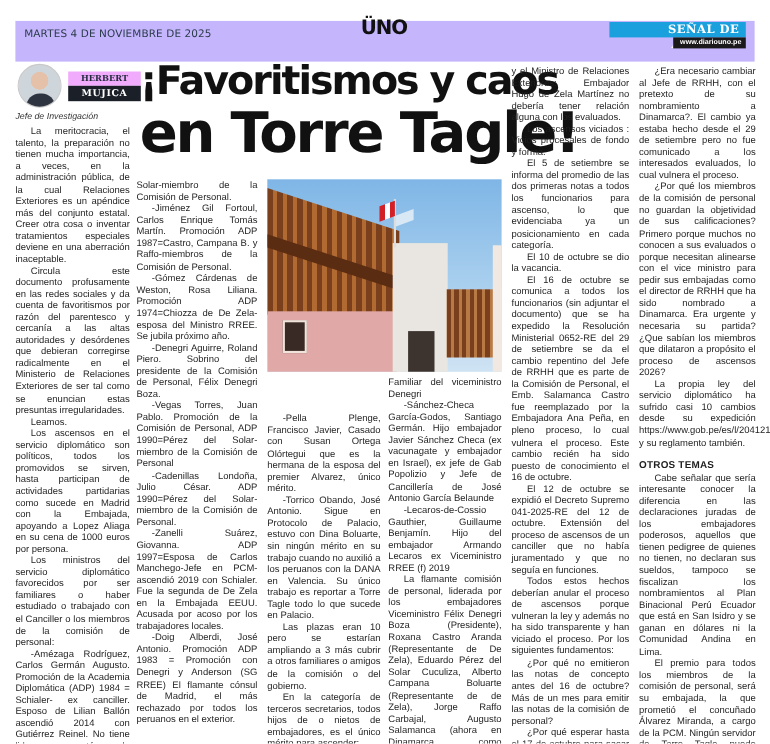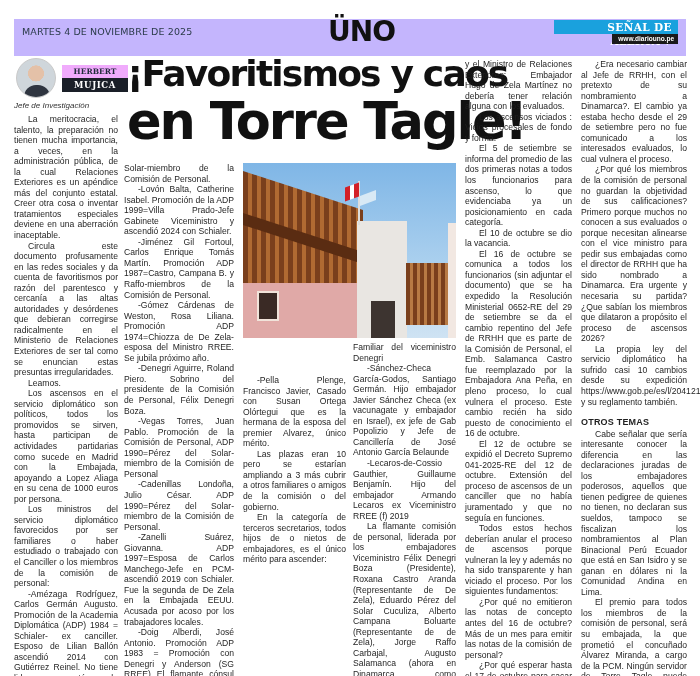--- a/index.html
+++ b/index.html
@@ -9,21 +9,21 @@
   .topbar {
     position: absolute; left: 14px; top: 19px; width: 672px; height: 37px;
     background: #c4b5fd;
   }
   .date {
     position: absolute; left: 8px; top: 7px;
     font-family: "DejaVu Sans", sans-serif; font-size: 9.5px; color: #2b3b4a; letter-spacing: 0.1px;
   }
   .logo {
     position: absolute; left: 314px; top: -4px;
-    font-family: "DejaVu Sans", sans-serif; font-weight: bold; font-size: 28px; letter-spacing: -1px;
+    font-family: "DejaVu Sans", sans-serif; font-weight: bold; font-size: 18px; letter-spacing: -1px;
     color: #111;
   }
   .section-tag {
     position: absolute; right: 8px; top: 1px; height: 14px; width: 124px;
     background: #1aa1dd; color: #fff; font-family: "DejaVu Serif", serif; font-weight: bold;
     font-size: 10.5px; text-align: right; padding-right: 6px; line-height: 14px; letter-spacing: 0.4px;
   }
   .site-tag {
     position: absolute; right: 8px; top: 15px; height: 10px; width: 66px;
     background: #1a1a1a; color: #fff; font-size: 6.5px; font-weight: bold; text-align: right;
@@ -164,32 +164,32 @@
   <p>Circula este documento profusamente en las redes sociales y da cuenta de favoritismos por razón del parentesco y cercanía a las altas autoridades y desórdenes que debieran corregirse radicalmente en el Ministerio de Relaciones Exteriores de ser tal como se enuncian estas presuntas irregularidades.</p>
   <p>Leamos.</p>
   <p>Los ascensos en el servicio diplomático son políticos, todos los promovidos se sirven, hasta participan de actividades partidarias como sucede en Madrid con la Embajada, apoyando a Lopez Aliaga en su cena de 1000 euros por persona.</p>
   <p>Los ministros del servicio diplomático favorecidos por ser familiares o haber estudiado o trabajado con el Canciller o los miembros de la comisión de personal:</p>
   <p>-Amézaga Rodríguez, Carlos Germán Augusto. Promoción de la Academia Diplomática (ADP) 1984 = Schialer- ex canciller. Esposo de Lilian Ballón ascendió 2014 con Gutiérrez Reinel. No tiene liderazgo y está en la Comisión de la RAE para hacerlo notar.</p>
 
 </div>
 
 <div class="col c2">
   <p class="noind">Solar-miembro de la Comisión de Personal.</p>
-  <p>-Lovón Balta, Catherine Isabel. Promoción de la ADP 1999=Villa Prado-Jefe Gabinete Viceministro y ascendió 2024 con Schialer.</p>
   <p>-Jiménez Gil Fortoul, Carlos Enrique Tomás Martín. Promoción ADP 1987=Castro, Campana B. y Raffo-miembros de la Comisión de Personal.</p>
   <p>-Gómez Cárdenas de Weston, Rosa Liliana. Promoción ADP 1974=Chiozza de De Zela-esposa del Ministro RREE. Se jubila próximo año.</p>
   <p>-Denegri Aguirre, Roland Piero. Sobrino del presidente de la Comisión de Personal, Félix Denegri Boza.</p>
   <p>-Vegas Torres, Juan Pablo. Promoción de la Comisión de Personal, ADP 1990=Pérez del Solar-miembro de la Comisión de Personal</p>
   <p>-Cadenillas Londoña, Julio César. ADP 1990=Pérez del Solar-miembro de la Comisión de Personal.</p>
   <p>-Zanelli Suárez, Giovanna. ADP 1997=Esposa de Carlos Manchego-Jefe en PCM-ascendió 2019 con Schialer. Fue la segunda de De Zela en la Embajada EEUU. Acusada por acoso por los trabajadores locales.</p>
   <p>-Doig Alberdi, José Antonio. Promoción ADP 1983 = Promoción con Denegri y Anderson (SG RREE) El flamante cónsul de Madrid, el más rechazado por todos los peruanos en el exterior.</p>
 </div>
 
 <div class="col c3">
   <p>-Pella Plenge, Francisco Javier, Casado con Susan Ortega Olórtegui que es la hermana de la esposa del premier Alvarez, único mérito.</p>
+  <p>-Torrico Obando, José Antonio. Sigue en Protocolo de Palacio, estuvo con Dina Boluarte, sin ningún mérito en su trabajo cuando no auxilió a los peruanos con la DANA en Valencia. Su único trabajo es reportar a Torre Tagle todo lo que sucede en Palacio.</p>
   <p>Las plazas eran 10 pero se estarían ampliando a 3 más cubrir a otros familiares o amigos de la comisión o del gobierno.</p>
   <p>En la categoría de terceros secretarios, todos hijos de o nietos de embajadores, es el único mérito para ascender:</p>
 
 </div>
 
 <div class="col c4">
   <p class="noind">Familiar del viceministro Denegri</p>
   <p>-Sánchez-Checa García-Godos, Santiago Germán. Hijo embajador Javier Sánchez Checa (ex vacunagate y embajador en Israel), ex jefe de Gab Popolizio y Jefe de Cancillería de José Antonio García Belaunde</p>
   <p>-Lecaros-de-Cossio Gauthier, Guillaume Benjamín. Hijo del embajador Armando Lecaros ex Viceministro RREE (f) 2019</p>
   <p>La flamante comisión de personal, liderada por los embajadores Viceministro Félix Denegri Boza (Presidente), Roxana Castro Aranda (Representante de De Zela), Eduardo Pérez del Solar Cuculiza, Alberto Campana Boluarte (Representante de de Zela), Jorge Raffo Carbajal, Augusto Salamanca (ahora en Dinamarca como embajador, lo premiaron por adelantado) /Ana Peña recién ha asumido como RRHH</p>

